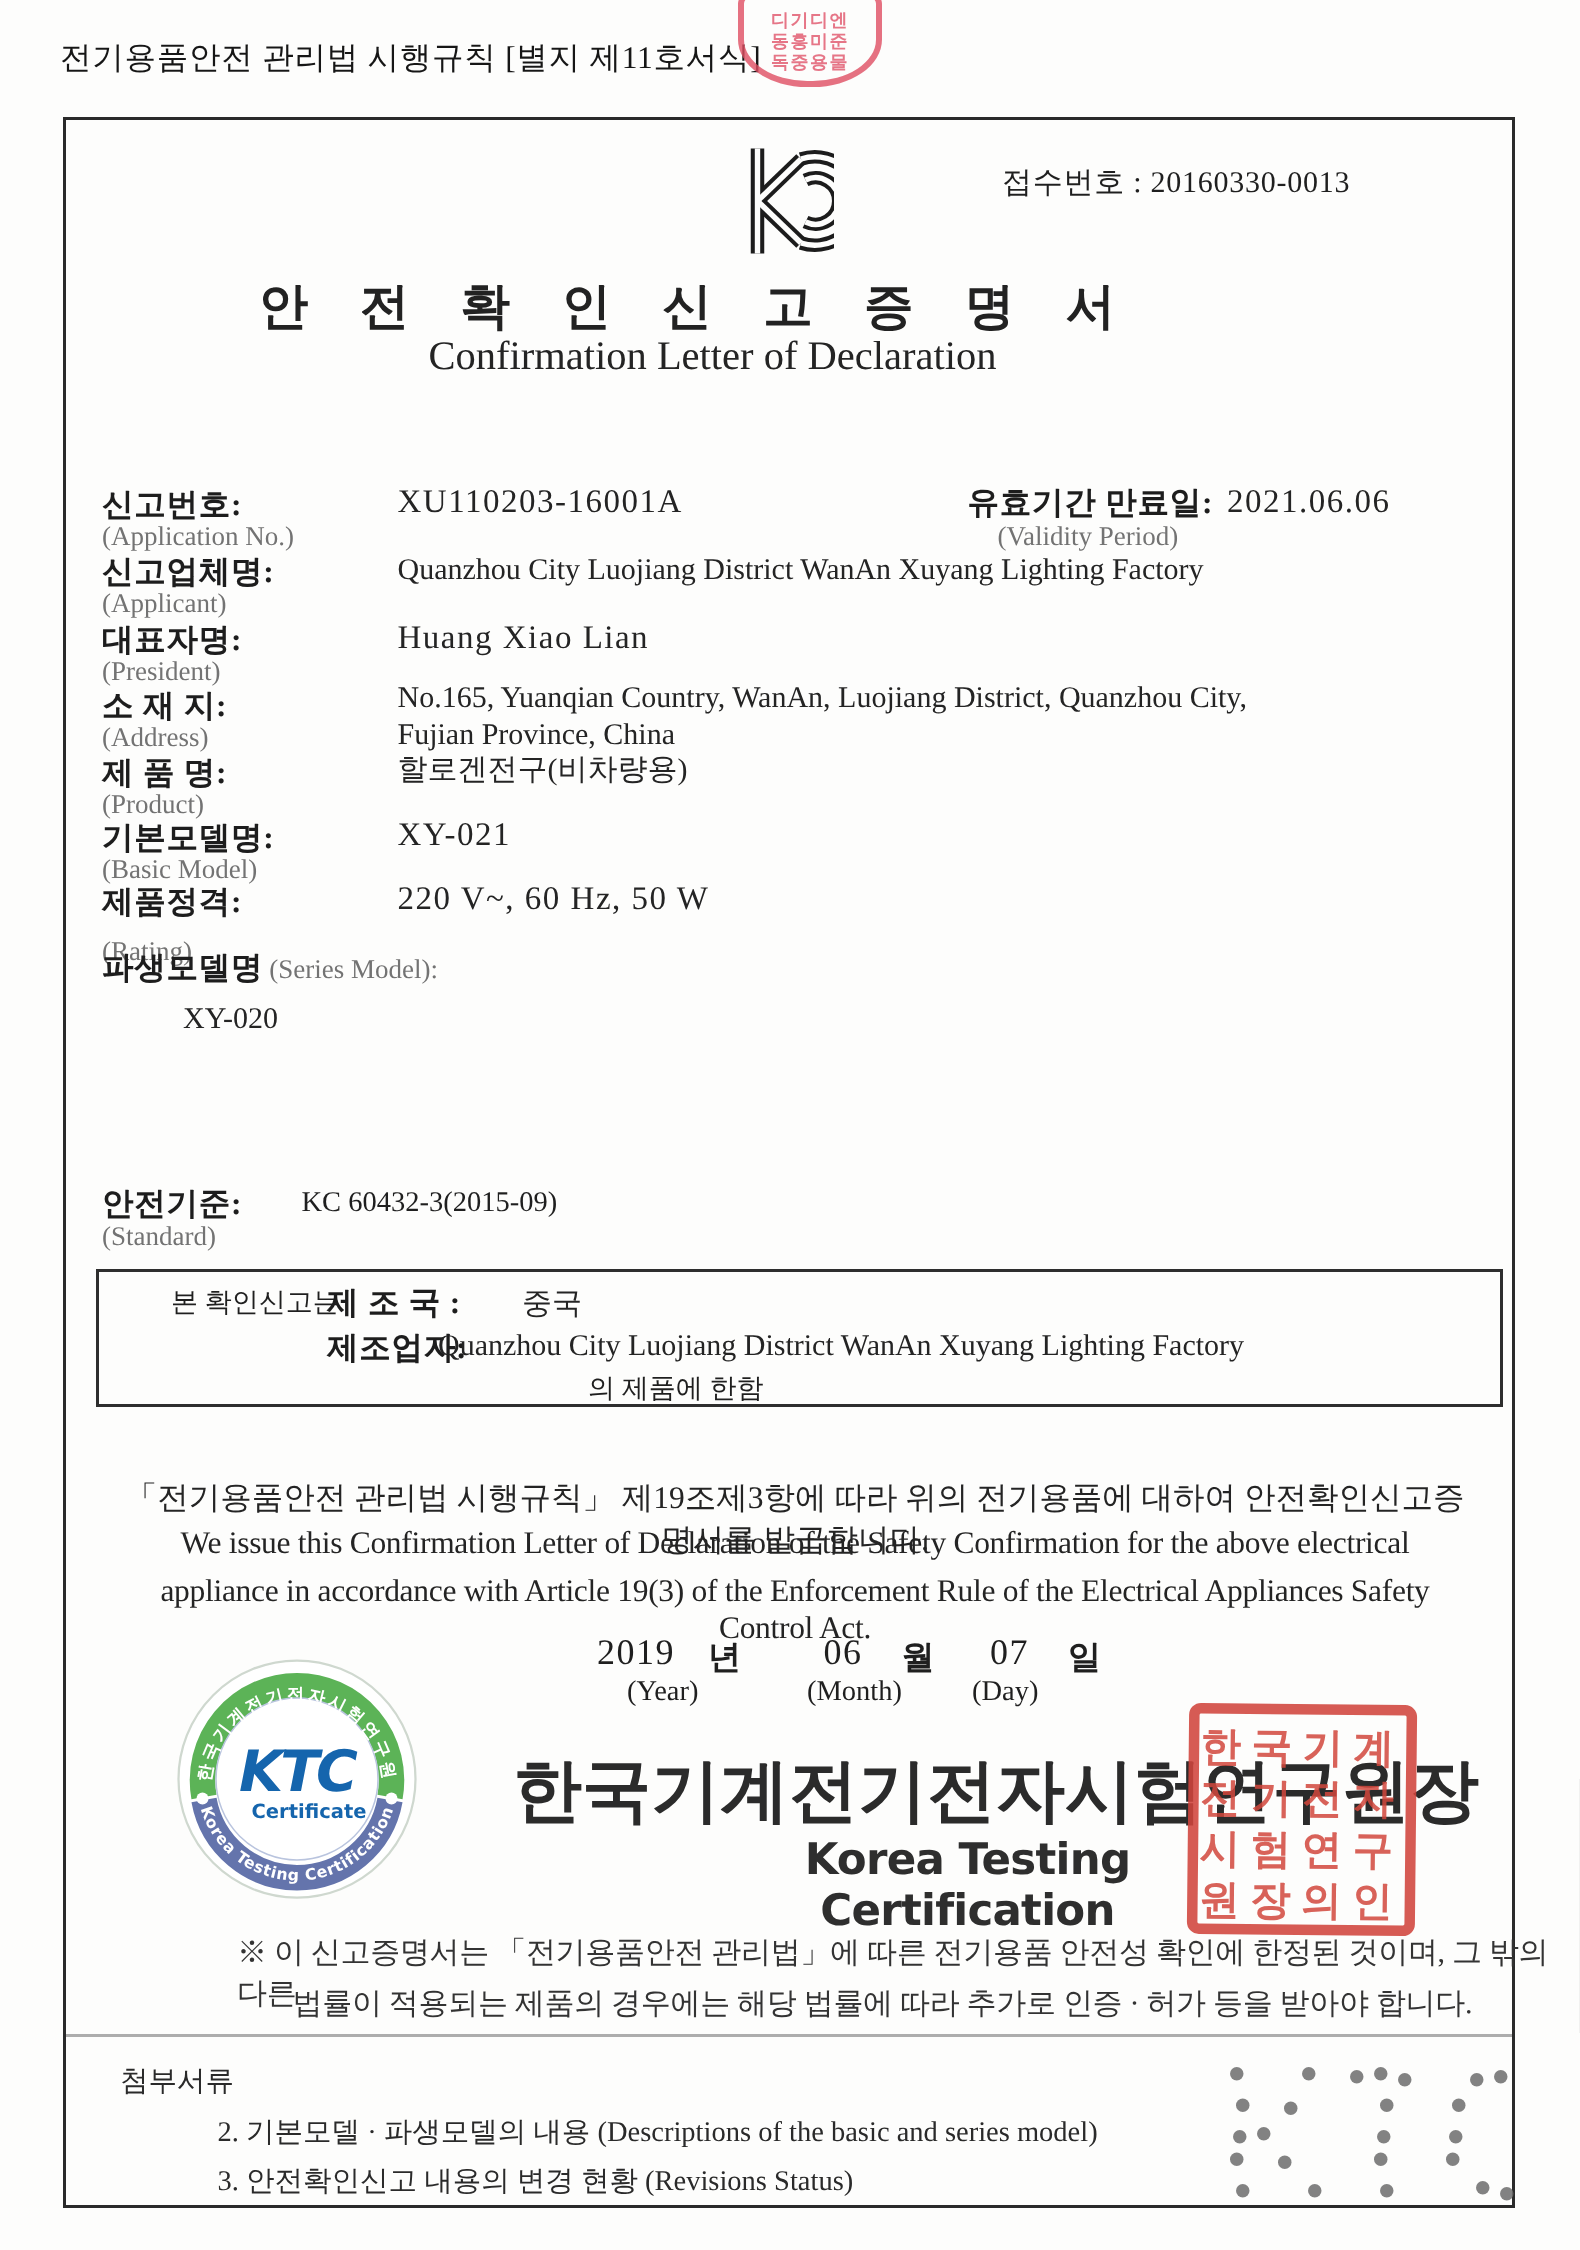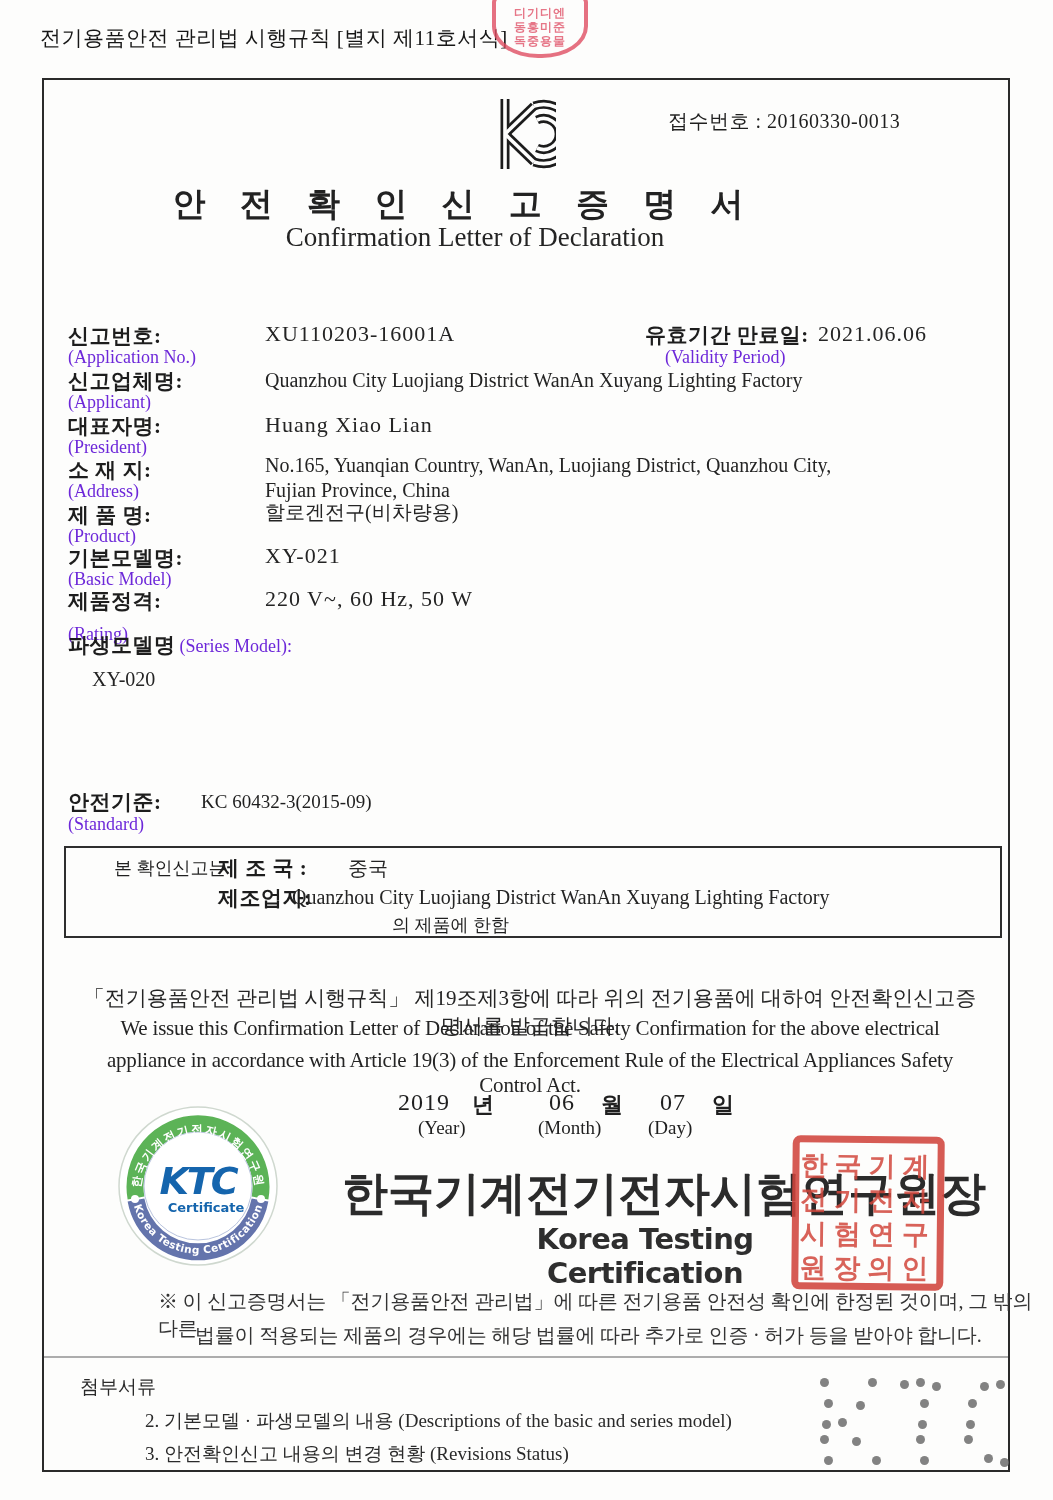--- a/index.html
+++ b/index.html
@@ -27,21 +27,21 @@
 
   
   .doc-border { left:42px; top:78px; width:968px; height:1394px; border:2px solid #2a2a2a; background:transparent; }
 
   .receipt { left:668px; top:108px; font-size:20px; letter-spacing:.5px; }
 
   .title-ko { left:0; top:182px; width:929px; text-align:center; font-size:33px; font-weight:600; letter-spacing:13px; color:#222; }
   .title-en { left:0; top:222px; width:950px; text-align:center; font-size:27px; color:#242424; }
 
   .lab-ko { font-size:21px; font-weight:bold; color:#1d1d1d; letter-spacing:.5px; }
-  .lab-en { font-size:18px; color:#6d28d9; }
+  .lab-en { font-size:18px; color:#737373; }
   .val    { font-size:20px; color:#242424; }
   .val-lg { font-size:22px; color:#242424; letter-spacing:1px; }
 
   .scope-box { left:64px; top:846px; width:938px; height:92px; border:2px solid #2e2e2e; }
   .scope-prefix { font-size:18px; }
   .stmt { width:900px; left:80px; text-align:center; font-size:21px; color:#242424; }
   .stmt-en { letter-spacing:-0.2px; }
 
   .date-num { font-size:24px; letter-spacing:1px; }
   .date-unit { font-size:22px; font-weight:600; }
@@ -139,21 +139,21 @@
   <div class="abs val-lg" style="left:265px; top:543px;">XY-021</div>
 
   <div class="abs lab-ko" style="left:68px; top:587px;">제품정격:</div>
   <div class="abs lab-en" style="left:68px; top:624px;">(Rating)</div>
   <div class="abs val-lg" style="left:265px; top:586px;">220 V~, 60 Hz, 50 W</div>
 
   <div class="abs" style="left:68px; top:631px;">
     <span class="lab-ko">파생모델명</span>
     <span class="lab-en">(Series Model):</span>
   </div>
-  <div class="abs val" style="left:92px; top:668px;">XY-020</div>
+  <div class="abs val" style="left:122px; top:668px;">XY-020</div>
 
   <div class="abs lab-ko" style="left:68px; top:788px;">안전기준:</div>
   <div class="abs" style="left:185px; top:791px; font-size:19px;margin-left:16px;">KC 60432-3(2015-09)</div>
   <div class="abs lab-en" style="left:68px; top:814px;">(Standard)</div>
 
   <div class="abs scope-box"></div>
   <div class="abs scope-prefix" style="left:76px; top:856px;margin-left:38px;">본 확인신고는</div>
   <div class="abs lab-ko" style="left:218px; top:854px;">제 조 국 :</div>
   <div class="abs val" style="left:348px; top:855px;">중국</div>
   <div class="abs lab-ko" style="left:218px; top:884px;">제조업자:</div>

